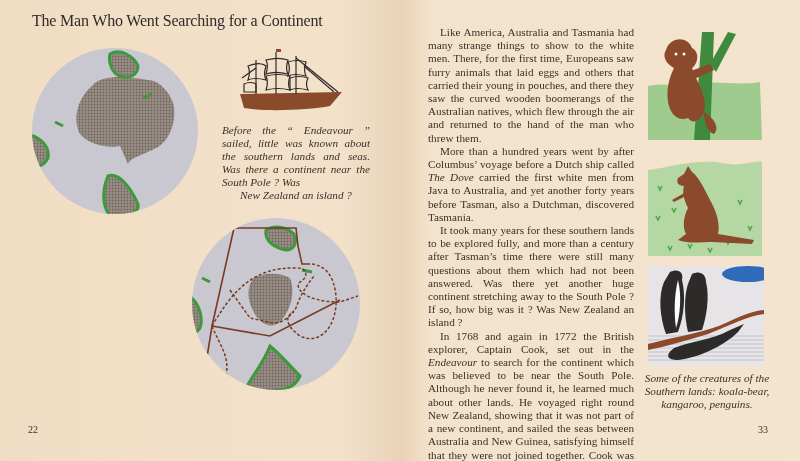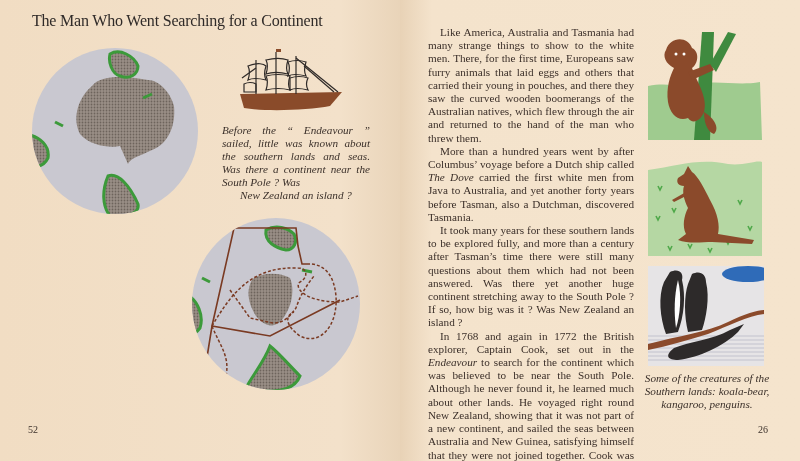--- a/index.html
+++ b/index.html
@@ -96,21 +96,21 @@
         <path d="M40 74 L60 102 L78 106 C92 110 100 100 106 92 C110 80 116 70 124 60"></path>
         <path d="M22 110 C30 130 40 140 36 160"></path>
         <path d="M122 48 C136 50 144 60 146 80 C148 110 130 130 110 120 C96 110 94 100 104 96"></path>
       </g>
     </g>
   </svg>
 
   <div class="caption cap2">
   </div>
 
-  <div class="pagenum pn-left">52</div>
+  <div class="pagenum pn-left">22</div>
 </div>
 
 <div class="page page-right">
   <div class="body-text" style="left:28px;">
     <p><span>Like America, Australia and Tasmania had many strange things to show to the white men. There, for the first time, Europeans saw furry animals that laid eggs and others that carried their young in pouches, and there they saw the curved wooden boomerangs of the Australian natives, which flew through the air and returned to the hand of the man who threw them.</span></p>
     <p><span>More than a hundred years went by after Columbus’ voyage before a Dutch ship called </span><em>The Dove</em><span> carried the first white men from Java to Australia, and yet another forty years before Tasman, also a Dutchman, discovered Tasmania.</span></p>
     <p><span>It took many years for these southern lands to be explored fully, and more than a century after Tasman’s time there were still many questions about them which had not been answered.  Was there yet another huge continent stretching away to the South Pole ?  If so, how big was it ?   Was New Zealand an island ?</span></p>
     <p><span>In 1768 and again in 1772 the British explorer, Captain Cook, set out in the </span><em>Endeavour</em><span> to search for the continent which was believed to be near the South Pole.  Although he never found it, he learned much about other lands. He voyaged right round New Zealand, showing that it was not part of a new continent, and sailed the seas between Australia and New Guinea, satisfying himself that they were not joined together.  Cook was also first to sail the Antarctic seas, the home of the penguins.</span></p>
   </div>
 
@@ -156,14 +156,14 @@
     <ellipse cx="100" cy="8" rx="26" ry="8" fill="#2f6bb8"></ellipse>
     <path d="M0 78 C30 70 60 66 80 56 C96 48 110 44 116 44 L116 48 C100 50 80 60 60 68 C40 74 20 80 0 84Z" fill="#8b4a2b"></path>
     <path d="M22 6 C30 2 36 6 34 14 C38 30 36 50 30 66 L18 68 C12 52 10 30 16 16Z" fill="#2d2a2a"></path>
     <path d="M30 14 C34 30 32 50 28 62 C26 48 26 30 30 14Z" fill="#fff"></path>
     <path d="M44 8 C52 4 58 8 58 16 C62 32 58 52 54 64 L40 66 C36 50 36 30 40 18Z" fill="#2d2a2a"></path>
     <path d="M26 82 C40 76 64 74 82 64 L96 58 L90 66 C76 80 50 92 30 94 C20 94 16 90 26 82Z" fill="#2d2a2a"></path>
   </svg>
 
   <div class="caption cap3" style="left:244px;">Some of the creatures of the Southern lands: koala-bear, kangaroo, penguins.</div>
 
-  <div class="pagenum pn-right" style="left:358px;">26</div>
+  <div class="pagenum pn-right" style="left:358px;">33</div>
 </div>
 
 </body></html>

